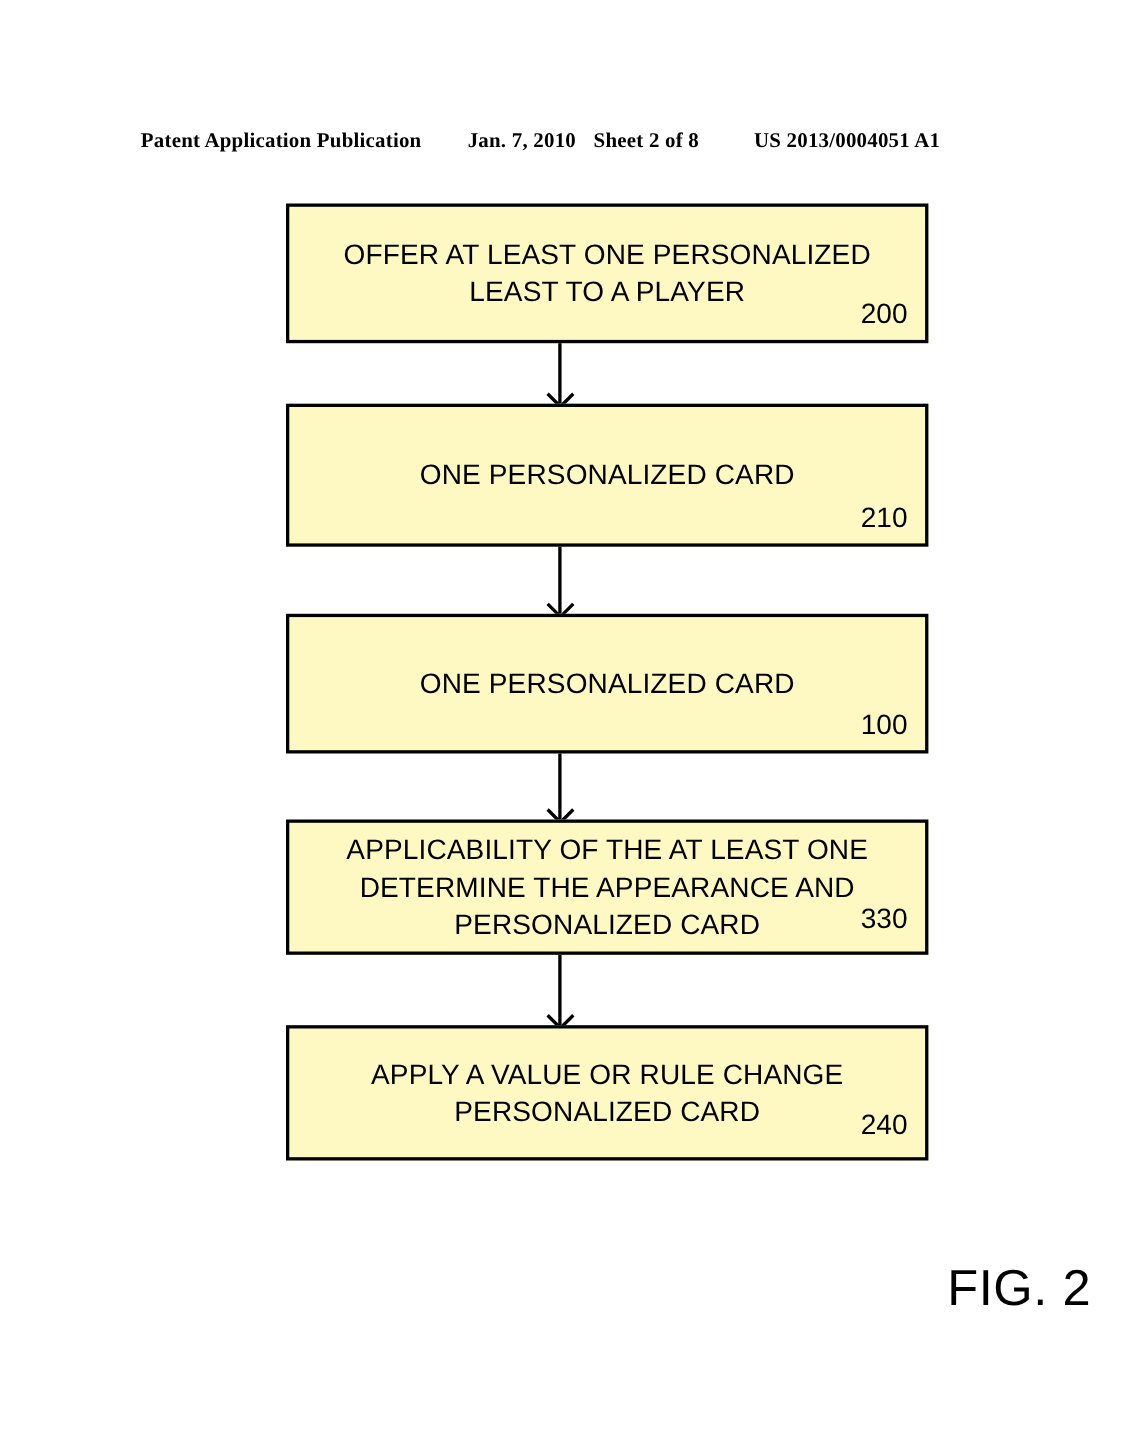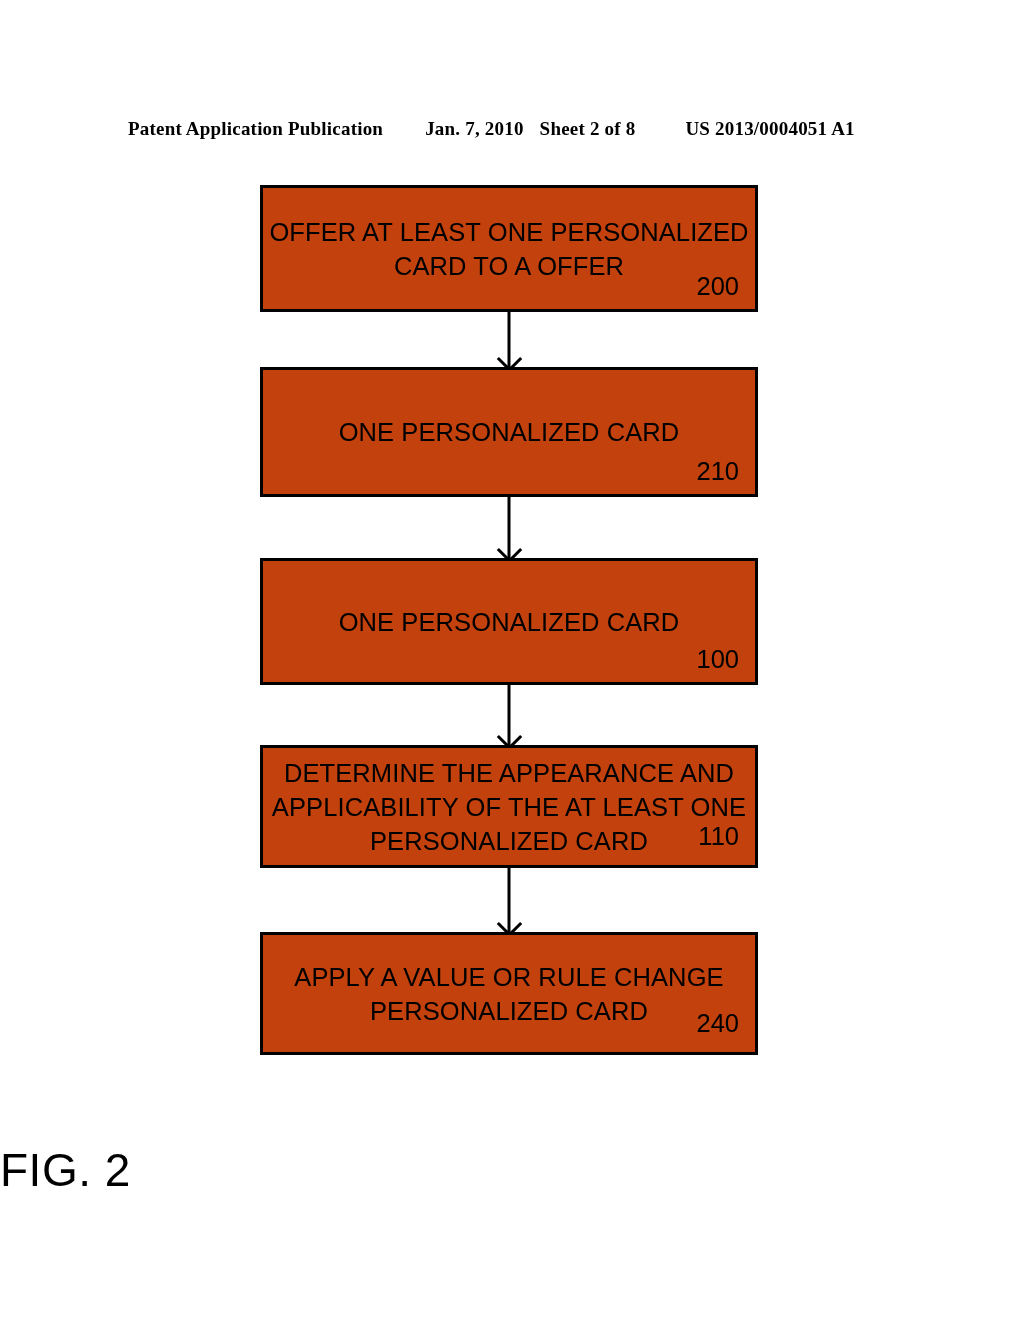--- a/index.html
+++ b/index.html
@@ -42,24 +42,24 @@
   .flowchart {
     position: absolute;
     left: 260px;
     top: 185px;
     width: 498px;
   }
 
   .fc-box {
     position: absolute;
     left: 0;
-    width: 498px;
+    width: 584px;
     box-sizing: border-box;
     border: 3px solid #000000;
-    background: #c2410c;
+    background: #fef9c3;
   }
 
   .fc-box-inner {
     position: relative;
     width: 100%;
     height: 100%;
     box-sizing: border-box;
     padding: 0 12px;
     display: flex;
     flex-direction: column;
@@ -116,42 +116,42 @@
     transform: translateX(-50%) rotate(-45deg);
     transform-origin: center;
   }
 
   
   .fig-caption {
     position: absolute;
     top: 1143px;
     left: 0;
     width: 992px;
-    text-align: left;
+    text-align: right;
     font-family: "Liberation Sans", sans-serif;
     font-size: 46px;
     letter-spacing: 0.5px;
   }
 </style>
 </head>
 <body>
 
 <div class="page-header">
   <span class="hdr-pub">Patent Application Publication</span>
   <span class="hdr-date">Jan. 7, 2010</span>
   <span class="hdr-sheet">Sheet 2 of 8</span>
   <span class="hdr-patno">US 2013/0004051 A1</span>
 </div>
 
 <div class="flowchart">
 
   <div class="fc-box" style="top:0px; height:127px;">
     <div class="fc-box-inner">
       <div class="fc-text">OFFER AT LEAST ONE PERSONALIZED</div>
-      <div class="fc-text">CARD TO A OFFER</div>
+      <div class="fc-text">LEAST TO A PLAYER</div>
       <div class="fc-ref fc-ref-block">200</div>
     </div>
   </div>
 
   <div class="fc-arrow" style="top:127px; height:55px;"></div>
 
   <div class="fc-box" style="top:182px; height:130px;">
     <div class="fc-box-inner">
       <div class="fc-text">ONE PERSONALIZED CARD</div>
       <div class="fc-ref fc-ref-block">210</div>
@@ -164,24 +164,24 @@
     <div class="fc-box-inner">
       <div class="fc-text">ONE PERSONALIZED CARD</div>
       <div class="fc-ref fc-ref-block">100</div>
     </div>
   </div>
 
   <div class="fc-arrow" style="top:500px; height:60px;"></div>
 
   <div class="fc-box" style="top:560px; height:123px;">
     <div class="fc-box-inner">
+      <div class="fc-text">APPLICABILITY OF THE AT LEAST ONE</div>
       <div class="fc-text">DETERMINE THE APPEARANCE AND</div>
-      <div class="fc-text">APPLICABILITY OF THE AT LEAST ONE</div>
       <div class="fc-text">PERSONALIZED CARD</div>
-      <div class="fc-ref fc-ref-inline">110</div>
+      <div class="fc-ref fc-ref-inline">330</div>
     </div>
   </div>
 
   <div class="fc-arrow" style="top:683px; height:64px;"></div>
 
   <div class="fc-box" style="top:747px; height:123px;">
     <div class="fc-box-inner">
       <div class="fc-text">APPLY A VALUE OR RULE CHANGE</div>
       <div class="fc-text">PERSONALIZED CARD</div>
       <div class="fc-ref fc-ref-inline">240</div>

